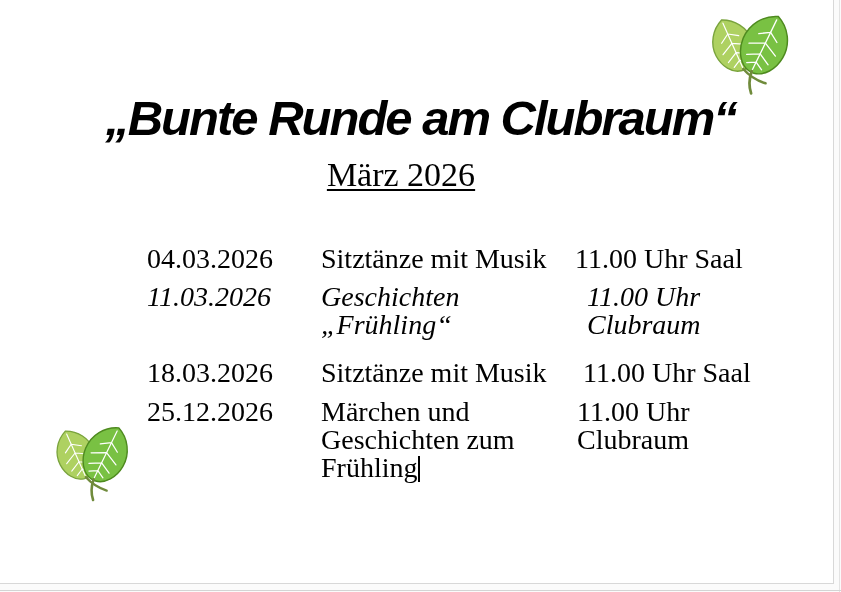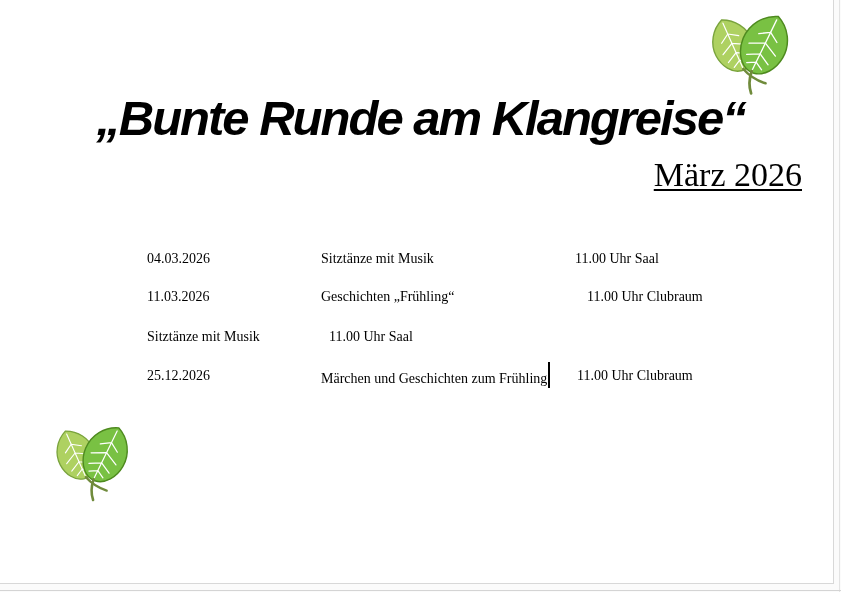--- a/index.html
+++ b/index.html
@@ -22,37 +22,37 @@
   .title{
     position:absolute;left:0;top:90px;width:841px;
     text-align:center;
     font-family:"Liberation Sans", sans-serif;
     font-weight:bold;font-style:italic;
     font-size:49px;letter-spacing:-2px;
     white-space:nowrap;
   }
   .subtitle{
     position:absolute;left:0;top:156px;width:802px;
-    text-align:right;
+    text-align:center;
     font-size:34px;
     text-decoration:underline;
     text-underline-offset:3px;
     text-decoration-thickness:2px;
   }
   .schedule{
     position:absolute;left:147px;top:245px;width:640px;
-    font-size:14px;line-height:28px;
+    font-size:28px;line-height:28px;
   }
   .row{
     display:grid;
     grid-template-columns:174px 254px auto;
     align-items:start;
     margin-bottom:10px;
   }
-  .row:nth-child(2){margin-bottom:12px;}
+  .row:nth-child(2){margin-bottom:20px;font-style:italic;}
   .row:nth-child(3){margin-bottom:11px;}
   .row:nth-child(2) .time{padding-left:12px;}
   .row:nth-child(3) .time{padding-left:8px;}
   .row:nth-child(4) .time{padding-left:2px;}
   .caret{
     display:inline-block;width:2px;height:26px;background:#000;
     vertical-align:-5px;margin-left:1px;
   }
   .leaves-tr{position:absolute;left:701px;top:8px;width:100px;height:92px;}
   .leaves-bl{position:absolute;left:46px;top:419px;width:94px;height:88px;}
@@ -80,35 +80,36 @@
         <path d="M0,-34 L0,27"></path>
         <path d="M0,-19 L-11,-12 M0,-19 L11,-12"></path>
         <path d="M0,-6 L-16,2 M0,-6 L16,2"></path>
         <path d="M0,7 L-13,14 M0,7 L13,14"></path>
         <path d="M0,17 L-9,22 M0,17 L9,22"></path>
       </g>
       <path d="M0,28 C1,36 4,44 10,50" fill="none" stroke="#708b3c" stroke-width="3" stroke-linecap="round"></path>
     </g>
   </svg>
 
-  <div class="title">„Bunte Runde am Klangreise“</div>
+  <div class="title">„Bunte Runde am Clubraum“</div>
   <div class="subtitle">März 2026</div>
 
   <div class="schedule">
     <div class="row">
       <span class="date">04.03.2026</span>
       <span class="event">Sitztänze mit Musik</span>
       <span class="time">11.00 Uhr Saal</span>
     </div>
     <div class="row">
       <span class="date">11.03.2026</span>
       <span class="event">Geschichten „Frühling“</span>
       <span class="time">11.00 Uhr Clubraum</span>
     </div>
     <div class="row">
+      <span class="date">18.03.2026</span>
       <span class="event">Sitztänze mit Musik</span>
       <span class="time">11.00 Uhr Saal</span>
     </div>
     <div class="row">
       <span class="date">25.12.2026</span>
       <span class="event"><span>Märchen und Geschichten zum Frühling</span><span class="caret"></span></span>
       <span class="time">11.00 Uhr Clubraum</span>
     </div>
   </div>
 

